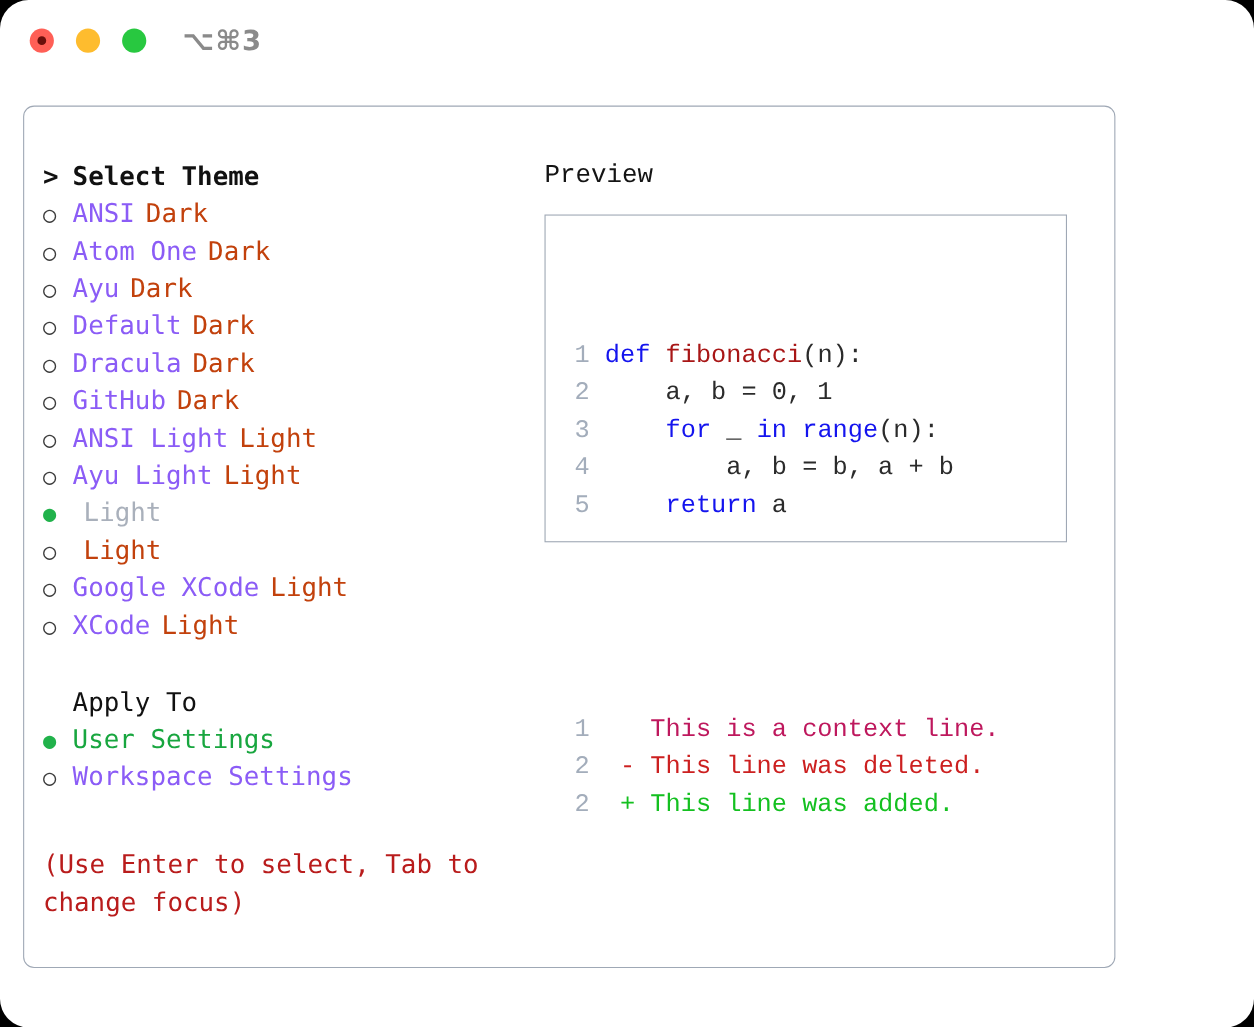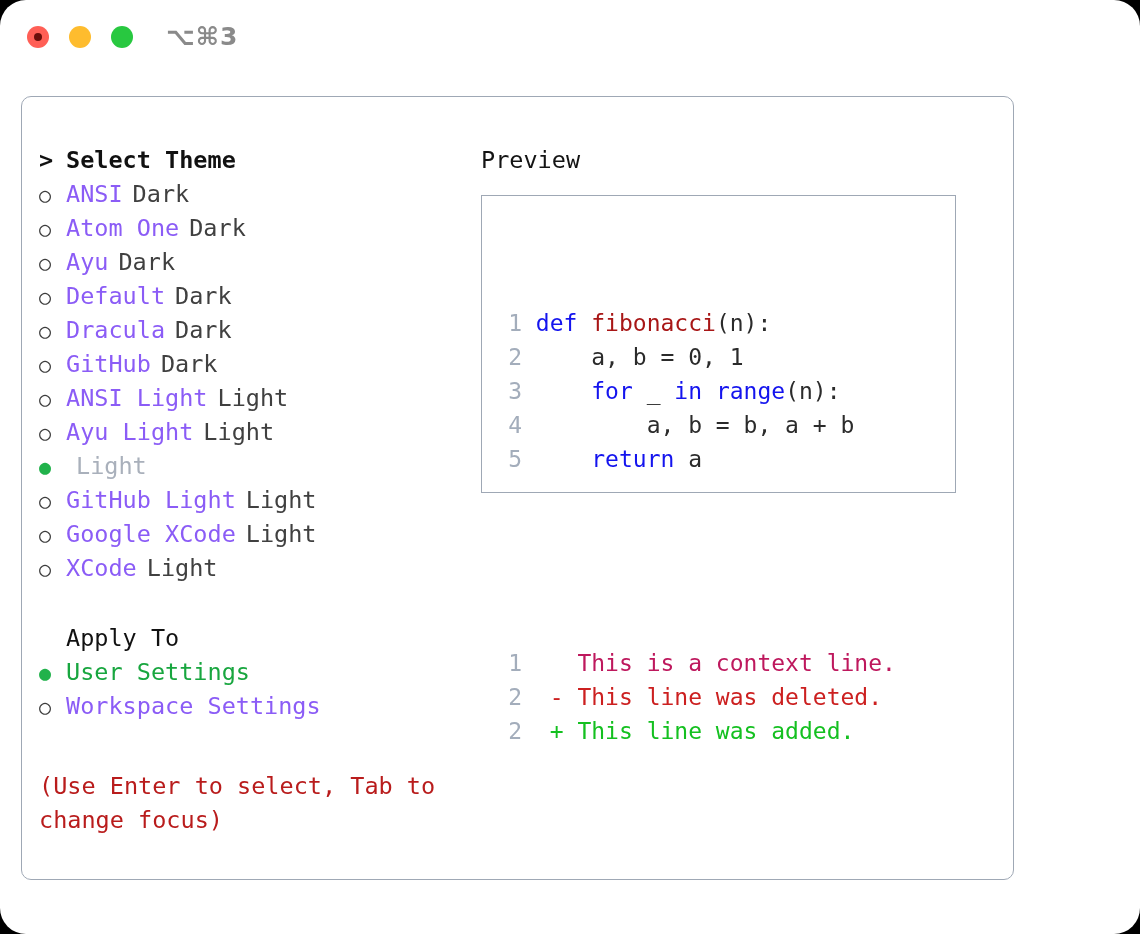--- a/index.html
+++ b/index.html
@@ -122,21 +122,21 @@
   .marker.bullet-off { color: #3d3d3d; font-size: 20px; }
   .marker.blank { color: transparent; }
 
   .row-title {
     font-weight: bold;
     color: #111111;
   }
   .label { color: #8b5cf6; }
   .label.sel { color: #18a63f; }
   .tag {
-    color: #404040;
+    color: #c2410c;
     margin-left: 10px;
   }
   .tag.sel { color: #a9b0bb; }
 
   .section-head {
     color: #111111;
   }
 
   .spacer-lg { height: 36px; }
   .spacer-md { height: 30px; }
@@ -146,23 +146,24 @@
     font-size: 23.5px;
     line-height: 34px;
     color: #b91c1c;
     width: 420px;
     white-space: pre-wrap;
   }
 
   
   .right-col {
     position: absolute;
-    left: 459px;
+    left: 473px;
     top: 46px;
     width: 500px;
+    font-family: Liberation Mono, monospace;
   }
   .preview-title {
     font-size: 23.5px;
     line-height: 34px;
     color: #141414;
     white-space: pre;
   }
   .preview-box {
     margin-top: 18px;
     width: 475px;
@@ -223,21 +224,21 @@
         <div id="theme-list">
             <div class="row"><span class="marker bullet-off">○</span><span class="label">ANSI</span><span class="tag">Dark</span></div>
             <div class="row"><span class="marker bullet-off">○</span><span class="label">Atom One</span><span class="tag">Dark</span></div>
             <div class="row"><span class="marker bullet-off">○</span><span class="label">Ayu</span><span class="tag">Dark</span></div>
             <div class="row"><span class="marker bullet-off">○</span><span class="label">Default</span><span class="tag">Dark</span></div>
             <div class="row"><span class="marker bullet-off">○</span><span class="label">Dracula</span><span class="tag">Dark</span></div>
             <div class="row"><span class="marker bullet-off">○</span><span class="label">GitHub</span><span class="tag">Dark</span></div>
             <div class="row"><span class="marker bullet-off">○</span><span class="label">ANSI Light</span><span class="tag">Light</span></div>
             <div class="row"><span class="marker bullet-off">○</span><span class="label">Ayu Light</span><span class="tag">Light</span></div>
             <div class="row"><span class="marker bullet-on">●</span><span class="tag sel">Light</span></div>
-            <div class="row"><span class="marker bullet-off">○</span><span class="label">GitHub Light</span><span class="tag">Light</span></div>
+            <div class="row"><span class="marker bullet-off">○</span><span class="tag">Light</span></div>
             <div class="row"><span class="marker bullet-off">○</span><span class="label">Google XCode</span><span class="tag">Light</span></div>
             <div class="row"><span class="marker bullet-off">○</span><span class="label">XCode</span><span class="tag">Light</span></div>
           </div>
 
         <div class="spacer-lg"></div>
 
         <div class="row">
           <span class="marker blank">○</span>
           <span class="section-head">Apply To</span>
         </div>

